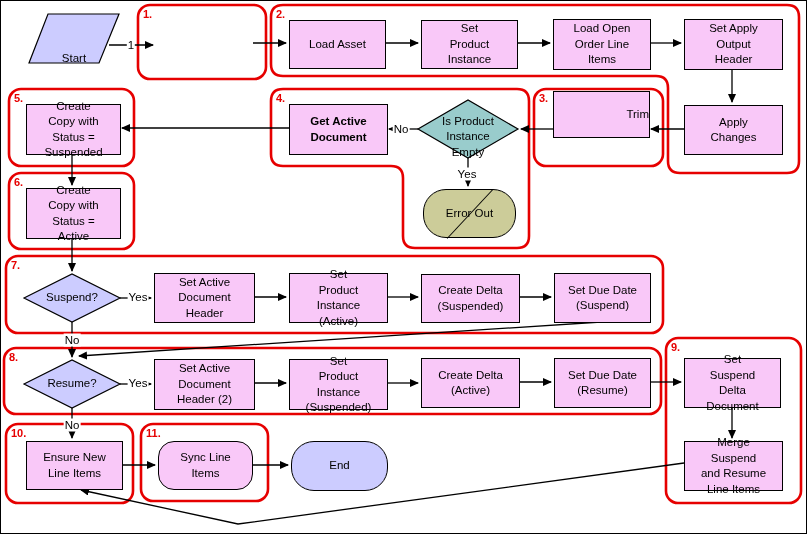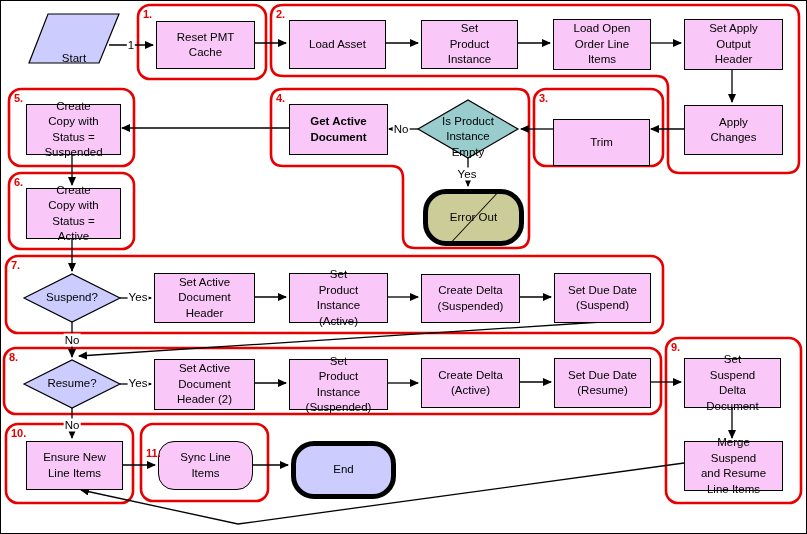--- a/index.html
+++ b/index.html
@@ -22,21 +22,21 @@
   .edge{stroke:var(--connector);stroke-width:1.3;fill:none;}
   .shape{stroke:#000;stroke-width:1.2;}
   .f-dec{fill:var(--decision-fill);}
   .f-emp{fill:var(--empty-decision-fill);}
   .f-term{fill:var(--terminal-fill);}
   .node{
     position:absolute;display:flex;align-items:center;justify-content:center;
     text-align:center;white-space:pre-line;font-size:11.5px;line-height:15.5px;
   }
   .process{background:var(--process-fill);border:1px solid #000;}
-  .stadium{border:5px solid #000000;border-radius:23px;}
+  .stadium{border:1px solid #000000;border-radius:23px;}
   .err{background:var(--error-fill);}
   .endfill{background:var(--terminal-fill);}
   .slash{
     position:absolute;left:50%;top:50%;width:67px;height:0;
     border-top:1px solid #000;transform:translate(-50%,-50%) rotate(-47deg);
   }
   .elabel{
     position:absolute;transform:translate(-50%,-50%);
     background:#fff;padding:0 1px;font-size:11.5px;line-height:13px;
   }
@@ -100,35 +100,33 @@
     <line class="edge" x1="648" y1="381" x2="680" y2="381" marker-end="url(#ah)"></line>
     <line class="edge" x1="731" y1="405" x2="731" y2="437" marker-end="url(#ah)"></line>
     <line class="edge" x1="71" y1="407" x2="71" y2="437" marker-end="url(#ah)"></line>
     <line class="edge" x1="120" y1="464" x2="154" y2="464" marker-end="url(#ah)"></line>
     <line class="edge" x1="250" y1="464" x2="287" y2="464" marker-end="url(#ah)"></line>
     <polyline class="edge" points="683,462 237,523 80,489" marker-end="url(#ah)"></polyline>
   </svg>
 
   <div class="node" style="left:28px;top:18px;width:90px;height:16px;margin-top:32px;"><span>Start</span></div>
 
-  <div class="node process" style="left:155px;top:20px;width:97px;height:46px;"><span>Reset PMT
-Cache</span></div>
   <div class="node process" style="left:288px;top:19px;width:95px;height:47px;"><span>Load Asset</span></div>
   <div class="node process" style="left:420px;top:19px;width:95px;height:47px;"><span>Set
 Product
 Instance</span></div>
   <div class="node process" style="left:552px;top:18px;width:96px;height:49px;"><span>Load Open
 Order Line
 Items</span></div>
   <div class="node process" style="left:683px;top:18px;width:97px;height:49px;"><span>Set Apply
 Output
 Header</span></div>
   <div class="node process" style="left:683px;top:104px;width:97px;height:48px;"><span>Apply
 Changes</span></div>
-  <div class="node process" style="left:552px;top:118px;width:95px;height:45px;"><span>Trim</span></div>
+  <div class="node process" style="left:552px;top:90px;width:95px;height:45px;justify-content:flex-end;"><span>Trim</span></div>
   <div class="node process" style="left:288px;top:103px;width:97px;height:49px;font-weight:bold;"><span>Get Active
 Document</span></div>
   <div class="node" style="left:417px;top:112px;width:100px;height:48px;"><span>Is Product
 Instance
 Empty</span></div>
   <div class="node stadium err" style="left:422px;top:188px;width:91px;height:47px;"><span class="slash"></span><span>Error Out</span></div>
   <div class="node process" style="left:25px;top:103px;width:93px;height:49px;"><span>Create
 Copy with
 Status =
 Suspended</span></div>
@@ -188,15 +186,15 @@
   <div class="gnum" style="left:142px;top:7px;">1.</div>
   <div class="gnum" style="left:275px;top:7px;">2.</div>
   <div class="gnum" style="left:538px;top:91px;">3.</div>
   <div class="gnum" style="left:275px;top:91px;">4.</div>
   <div class="gnum" style="left:13px;top:91px;">5.</div>
   <div class="gnum" style="left:13px;top:175px;">6.</div>
   <div class="gnum" style="left:10px;top:258px;">7.</div>
   <div class="gnum" style="left:8px;top:350px;">8.</div>
   <div class="gnum" style="left:670px;top:340px;">9.</div>
   <div class="gnum" style="left:10px;top:426px;">10.</div>
-  <div class="gnum" style="left:145px;top:426px;margin-top:20px;">11.</div>
+  <div class="gnum" style="left:145px;top:426px;">11.</div>
 
 </div>
 
 </body></html>

